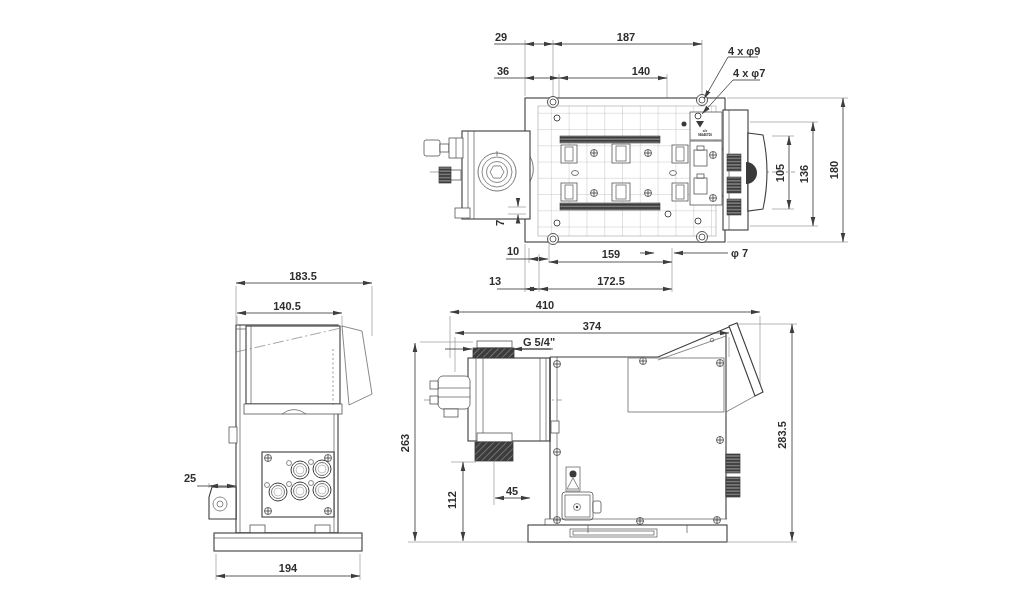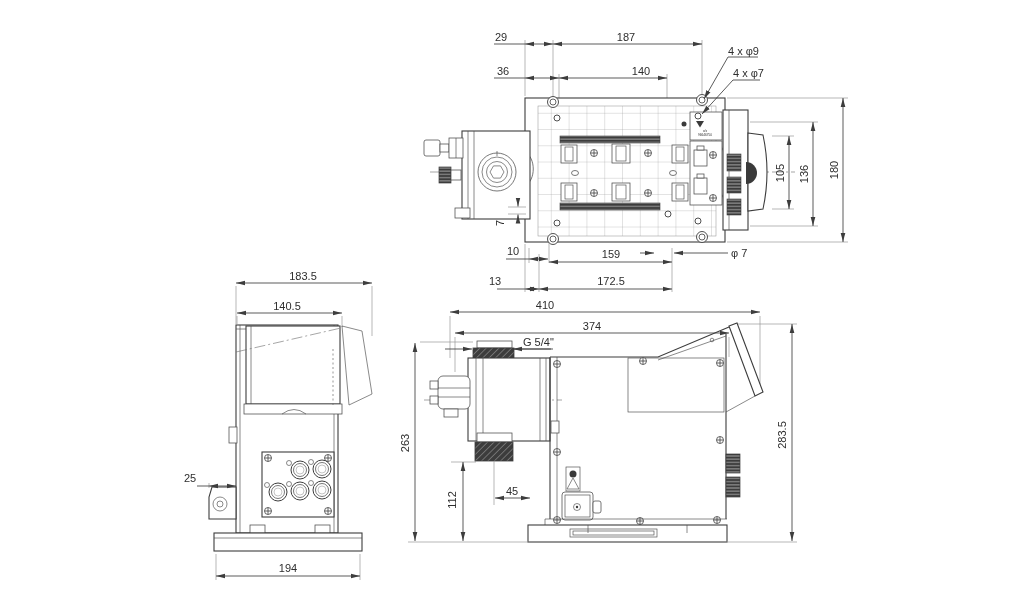--- a/index.html
+++ b/index.html
@@ -1,16 +1,16 @@
 <!DOCTYPE html>
 <html><head>
 <meta charset="utf-8">
 <style>
   html,body{margin:0;padding:0;background:#ffffff;}
-  .canvas{position:relative;width:887px;height:611px;background:#fff;overflow:hidden;}
+  .canvas{position:relative;width:887px;height:611px;background:#fff;overflow:hidden;font-weight:bold;}
   svg{display:block;}
   .o{fill:none;stroke:#3d3d3d;stroke-width:1.1;}
   .of{fill:#ffffff;stroke:#3d3d3d;stroke-width:1.1;}
   .d{fill:none;stroke:#4a4a4a;stroke-width:0.65;}
   .df{fill:#ffffff;stroke:#4a4a4a;stroke-width:0.75;}
   .x{fill:none;stroke:#9a9a9a;stroke-width:0.7;}
   .m{fill:none;stroke:#3d3d3d;stroke-width:0.85;}
   .cl{fill:none;stroke:#6a6a6a;stroke-width:0.6;stroke-dasharray:11 3 2 3;}
   .dt{fill:none;stroke:#6a6a6a;stroke-width:0.7;stroke-dasharray:2 2.5;}
   .dk{fill:#3a3a3a;stroke:none;}

